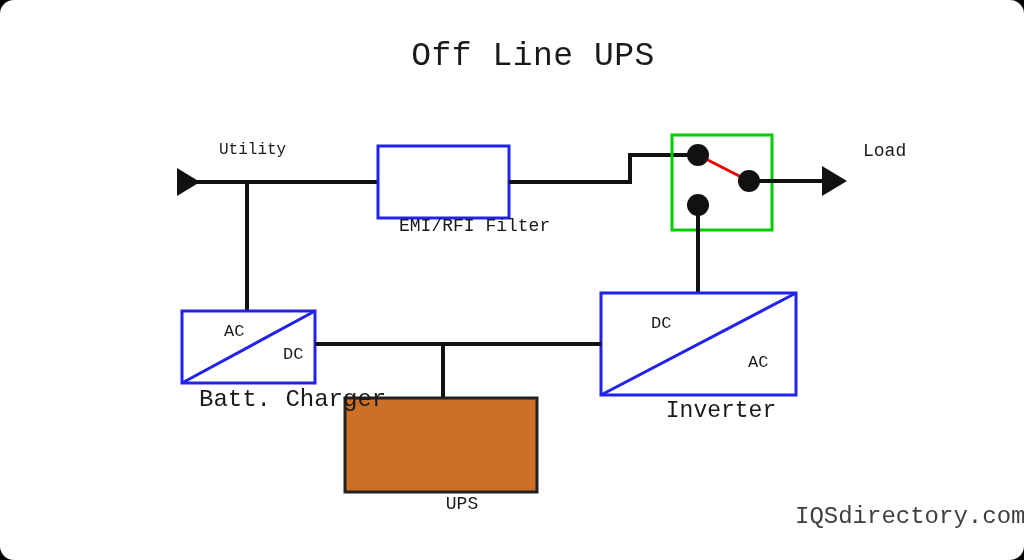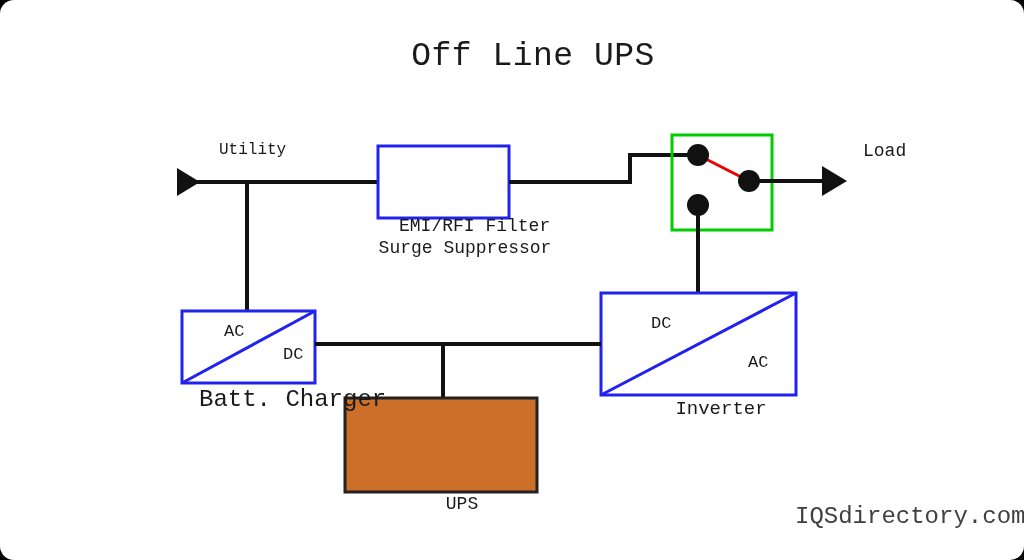--- a/index.html
+++ b/index.html
@@ -42,21 +42,21 @@
     text-align: center;
     font-size: 33px;
     letter-spacing: 0.5px;
   }
   #label-utility   { left: 198px; top: 141px; font-size: 16px; }
   #label-load      { left: 810px; top: 141px; font-size: 18px; margin-left: 32px; }
   #label-transfer  { left: 650px; top: 105px; font-size: 18px; }
   #label-filter1   { left: 378px; top: 216px; width: 132px; text-align: right; font-size: 18px; }
   #label-filter2   { left: 348px; top: 238px; width: 192px; text-align: center; font-size: 18px; }
   #label-charger   { left: 178px; top: 386px; width: 140px; text-align: center; font-size: 24px; }
-  #label-inverter  { left: 600px; top: 398px; width: 200px; text-align: center; font-size: 19px; }
+  #label-inverter  { left: 600px; top: 398px; width: 200px; text-align: center; font-size: 23px; }
   #label-ups       { left: 345px; top: 494px; width: 192px; text-align: center; font-size: 18px; }
   #charger-ac      { left: 203px; top: 322px; font-size: 17px; }
   #charger-dc      { left: 262px; top: 345px; font-size: 17px; }
   #inverter-dc     { left: 630px; top: 314px; font-size: 17px; }
   #inverter-ac     { left: 727px; top: 353px; font-size: 17px; }
   #watermark {
     left: 774px;
     top: 503px;
     font-size: 24px;
     color: #404040;
@@ -112,21 +112,20 @@
   </svg>
 
   <div class="txt" id="page-title">Off Line UPS</div>
 
   <div class="txt" id="label-utility">Utility</div>
 
   <div class="txt" id="label-load">Load</div>
 
 
   <div class="txt" id="label-filter1">EMI/RFI Filter</div>
-  <div class="txt" id="label-filter2">Surge Suppressor</div>
 
   <div class="txt" id="charger-ac">AC</div>
   <div class="txt" id="charger-dc">DC</div>
   <div class="txt" id="label-charger">Batt. Charger</div>
 
   <div class="txt" id="inverter-dc">DC</div>
   <div class="txt" id="inverter-ac">AC</div>
   <div class="txt" id="label-inverter">Inverter</div>
 
   <div class="txt" id="label-ups">UPS</div>

